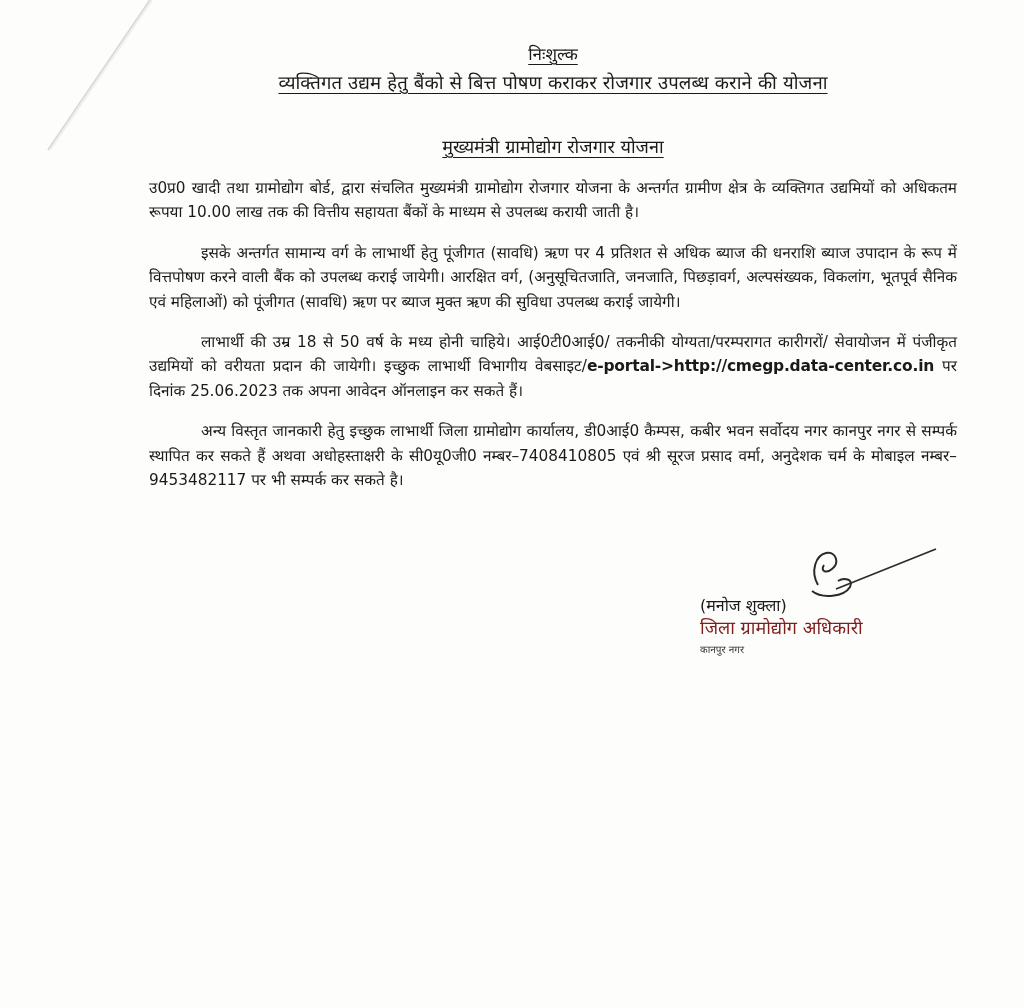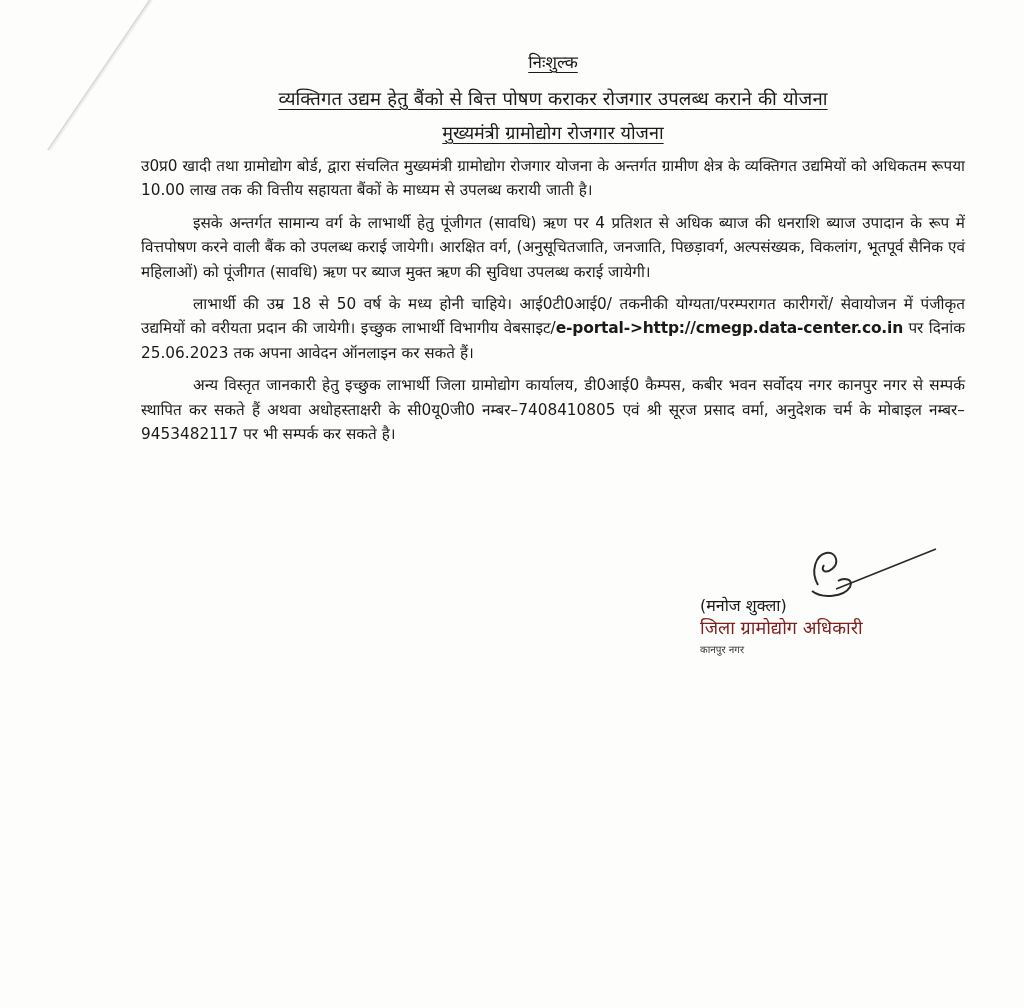--- a/index.html
+++ b/index.html
@@ -12,25 +12,25 @@
   }
   .fold {
     position: absolute; left: 0; top: 0; width: 1024px; height: 1008px;
     pointer-events: none;
   }
   .page {
     position: absolute; left: 133px; top: 38px; width: 840px;
   }
   .center { text-align: center; }
   .u { text-decoration: underline; text-underline-offset: 4px; text-decoration-thickness: 1px; }
-  .heading1 { font-size: 17px; margin: 12px; line-height: 24px; }
+  .heading1 { font-size: 17px; margin: 4px; line-height: 24px; }
   .heading2 { font-size: 18.5px; margin: 4px; line-height: 26px; letter-spacing: 0.1px; }
-  .heading3 { font-size: 18px; margin: 8px 0 0 0; line-height: 26px; }
+  .heading3 { font-size: 18px; margin: 38px 0 0 0; line-height: 26px; }
   .para {
-    font-size: 15.3px; line-height: 24.4px; margin: 8px;
+    font-size: 15.3px; line-height: 24.4px; margin: 16px;
     text-align: justify; text-align-last: left;
   }
   .indent { text-indent: 52px; }
   .url { font-family: "DejaVu Sans", sans-serif; font-weight: bold; font-size: 15.5px; letter-spacing: -0.2px; }
   .sig {
     position: absolute; left: 700px; top: 541px; width: 280px; text-align: left;
   }
   .sig-mark { display: block; margin: 0 auto; }
   .sig-name { font-size: 16px; line-height: 22px; margin-top: -6px; }
   .sig-title { font-size: 18px; line-height: 22px; color: #7f1d1d; }

